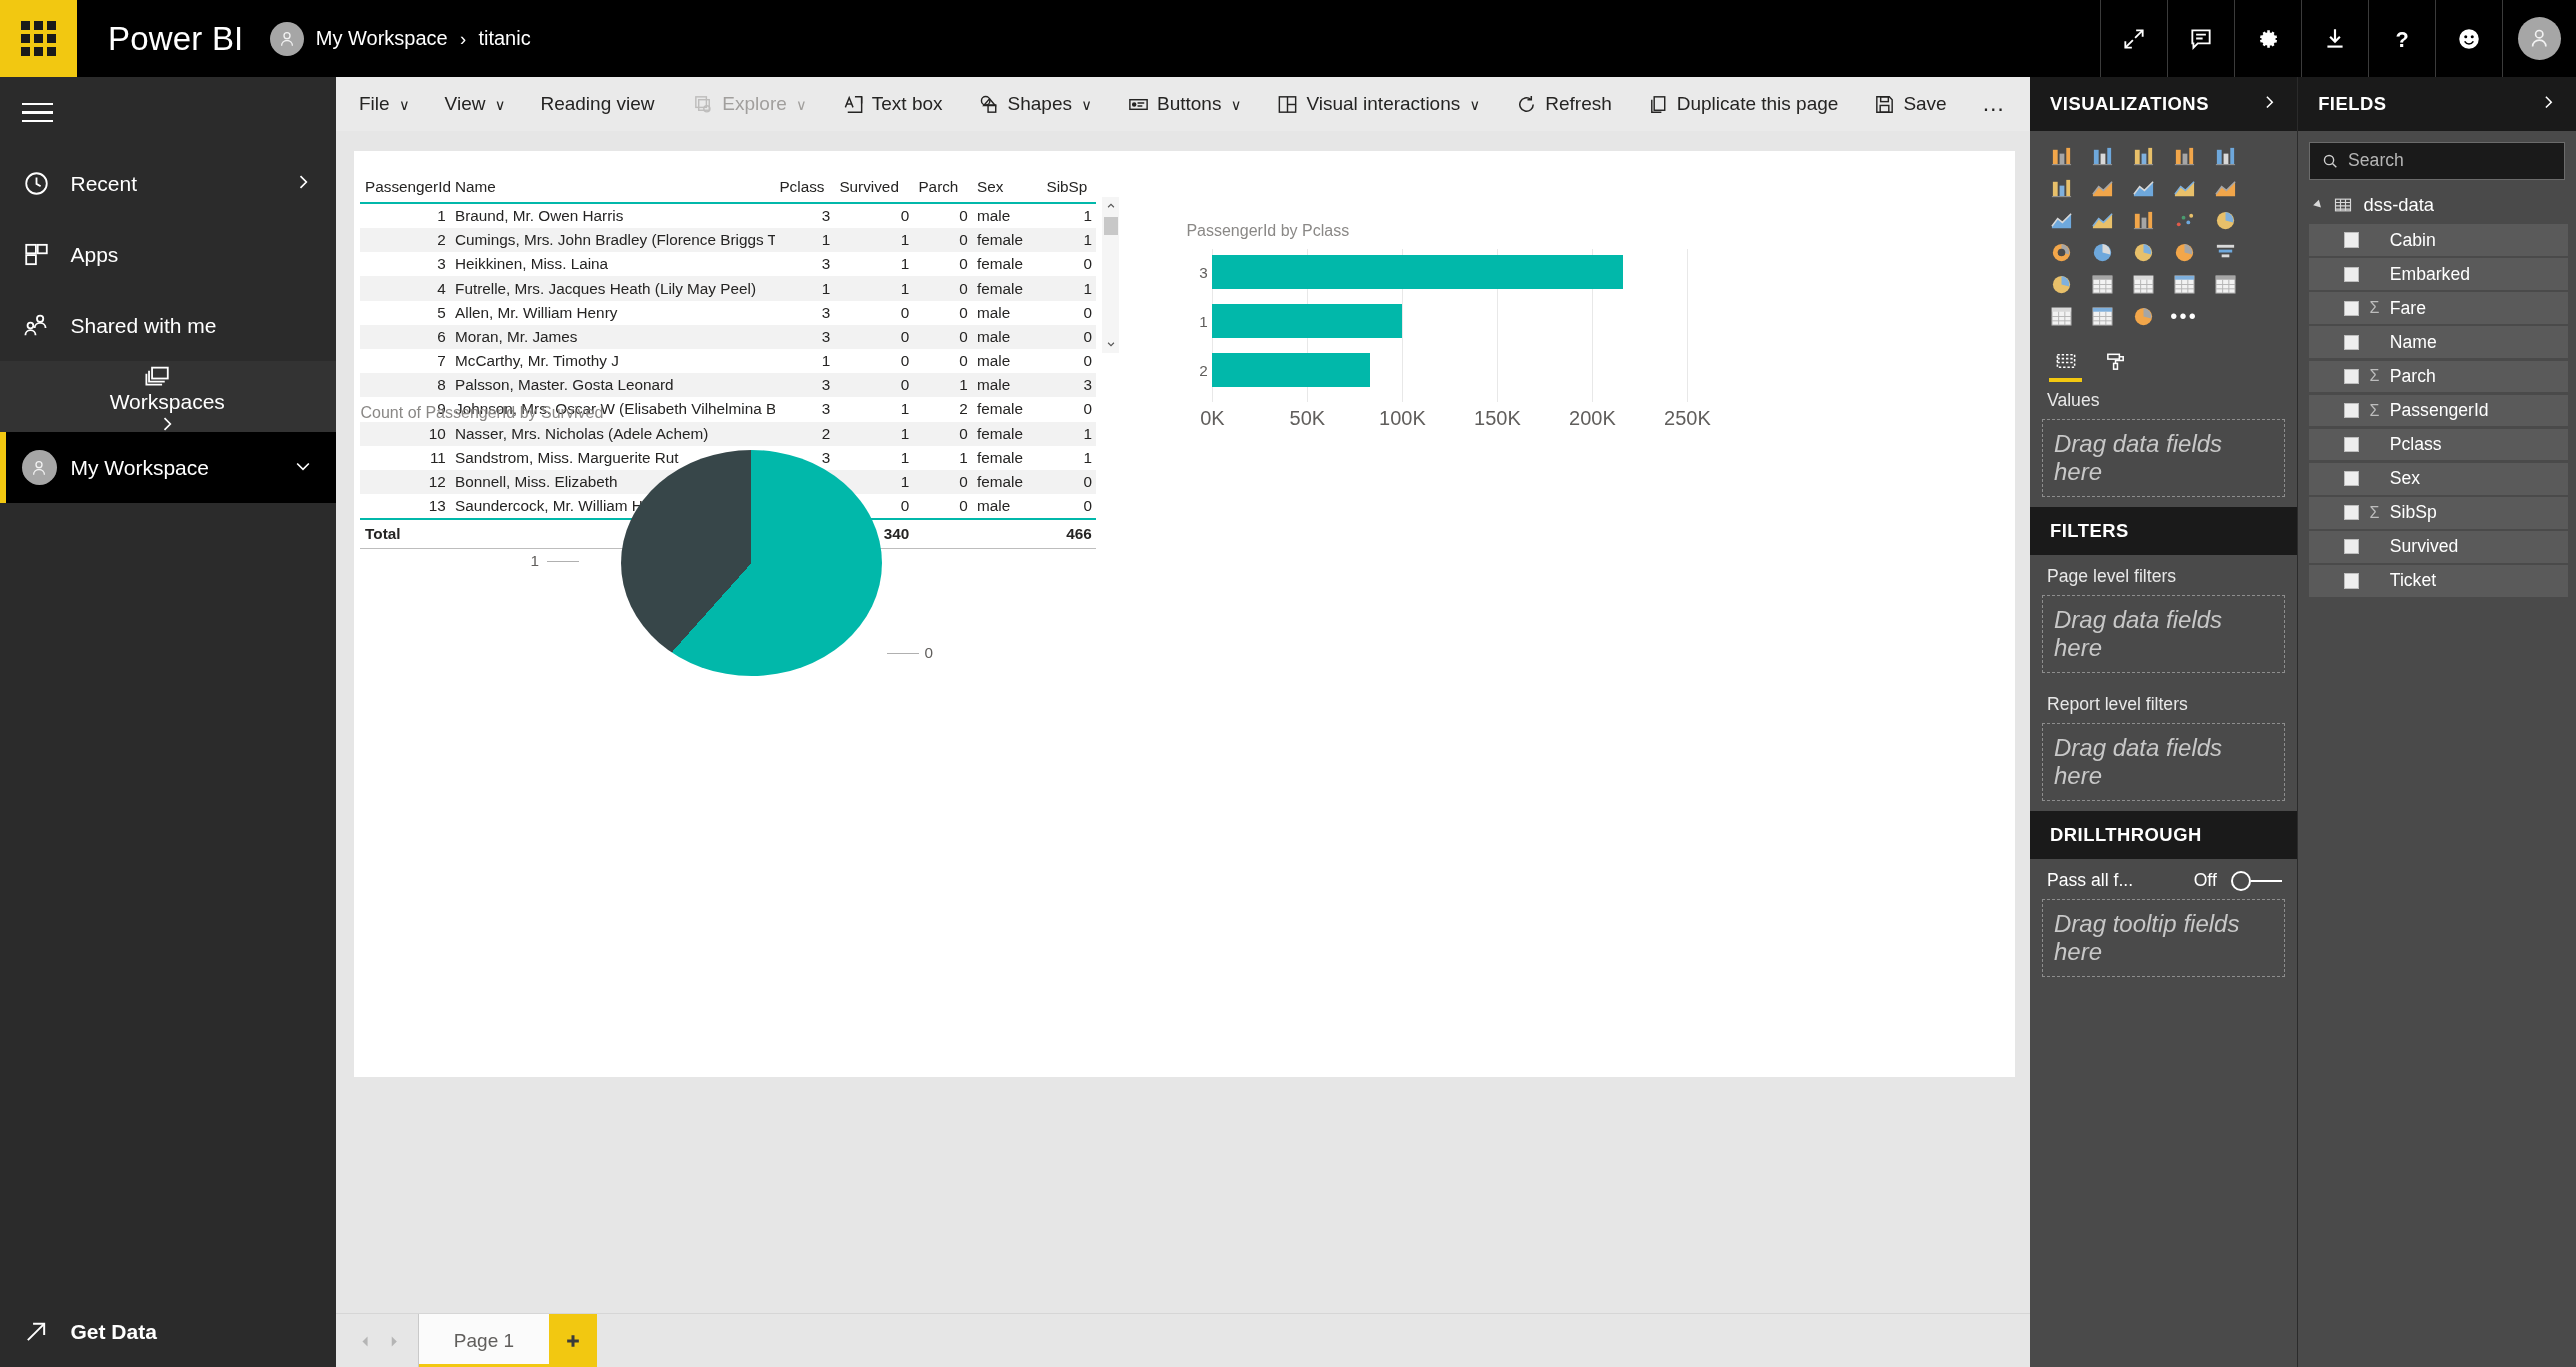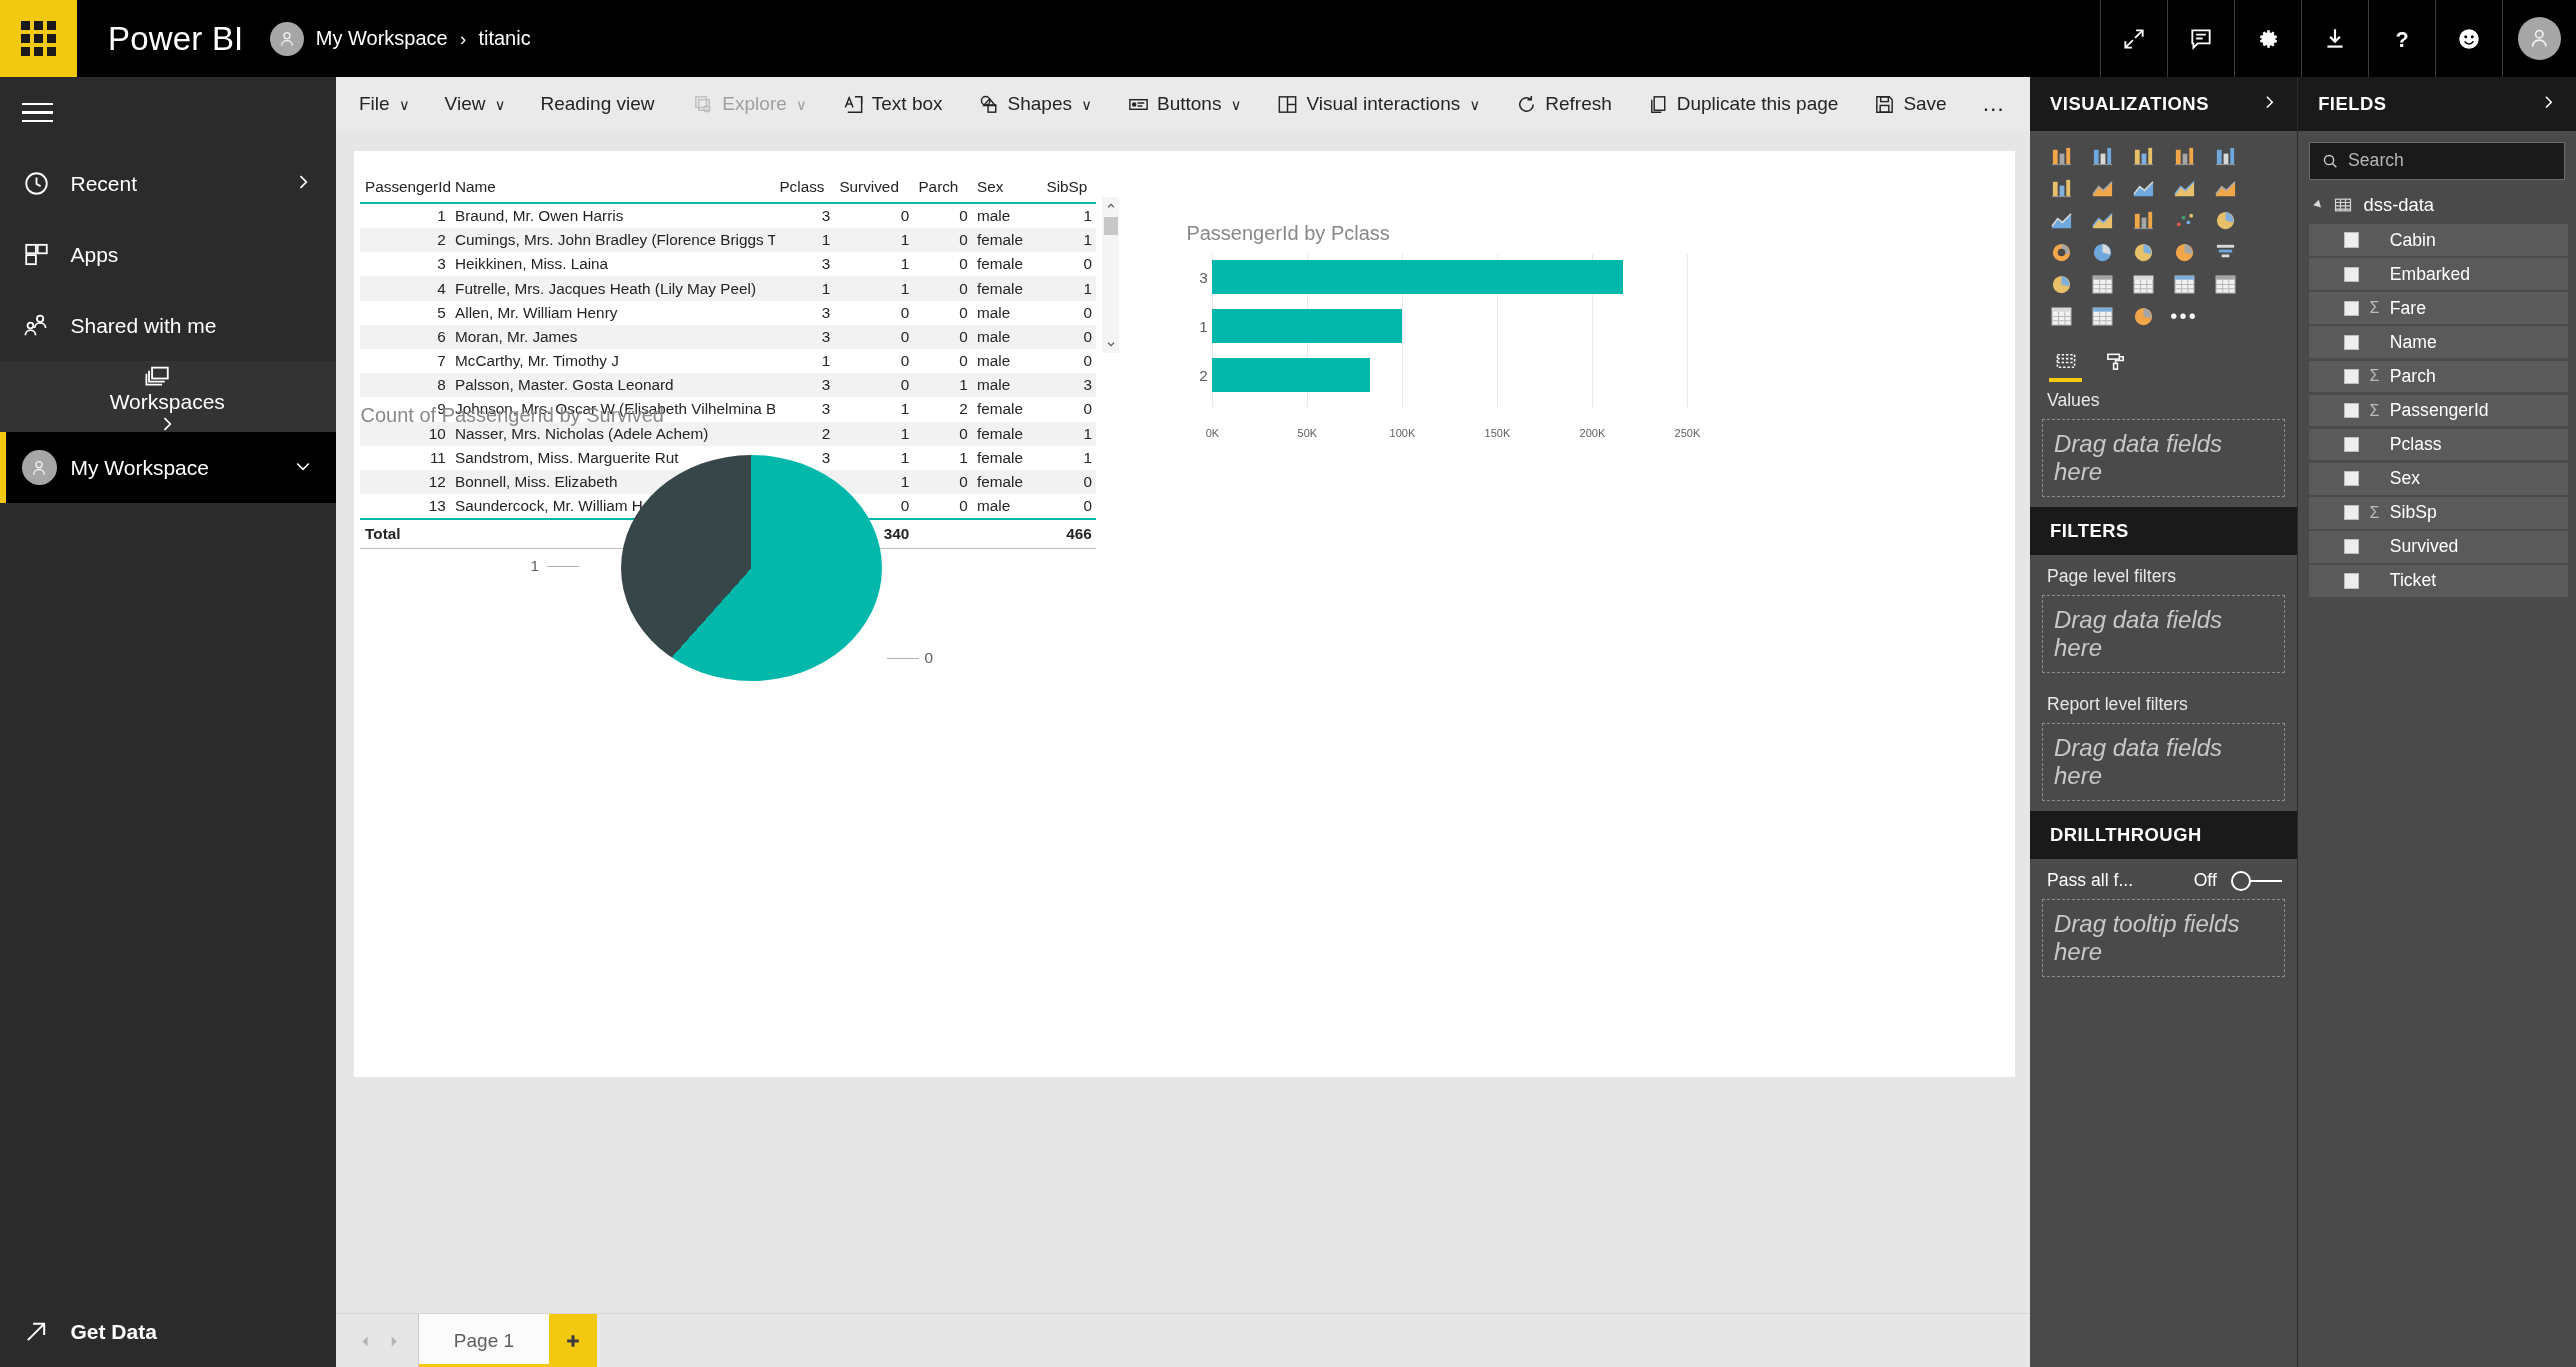--- a/index.html
+++ b/index.html
@@ -119,27 +119,27 @@
   table.grid tr.hdr th { border-bottom: 2.3px solid #01b8aa; }
   table.grid tr.alt td { background: #f2f2f2; }
   .c-num { text-align: right; }
   table.grid tr.totalrow td {
     border-top: 2.3px solid #01b8aa; border-bottom: 0.8px solid #bdbdbd;
     font-weight: 700; font-size: 15.3px; padding-top: 4.6px; padding-bottom: 4.6px;
   }
 
   
   .bar-visual { position: absolute; left: 832px; top: 71px; width: 521px; height: 222px; }
-  .vis-title { font-size: 20px; color: #8a8886; margin-bottom: 9.2px; }
+  .vis-title { font-size: 16px; color: #8a8886; margin-bottom: 9.2px; }
   .bar-plot { position: relative; height: 153px; margin-left: 26px; border: 0; }
   .bar-gridline { position: absolute; top: 0; bottom: 0; width: 0.8px; background: #e8e8e8; }
   .bar-row { position: absolute; left: 0; height: 34px; background: #01b8aa; }
   .bar-catlabel { position: absolute; left: -23px; font-size: 15.3px; color: #605e5c; width: 18.4px; text-align: right; }
   .bar-xaxis { position: relative; margin-left: 26px; height: 23px; }
-  .bar-xtick { position: absolute; font-size: 11px; color: #605e5c; transform: translateX(-50%); top: 20px; }
+  .bar-xtick { position: absolute; font-size: 20px; color: #605e5c; transform: translateX(-50%); top: 5px; }
 
   
   .pie-visual { position: absolute; left: 6.1px; top: 253px; width: 759px; height: 322px; }
   .pie-holder { position: relative; width: 100%; height: 284px; }
   .pie-shape {
     position: absolute; left: 261px; top: 18.4px; width: 261px; height: 226px;
     border-radius: 50%;
     background: conic-gradient(#01b8aa 0deg 220deg, #374649 220deg 360deg);
   }
   .pie-lbl { position: absolute; font-size: 15.3px; color: #605e5c; }

